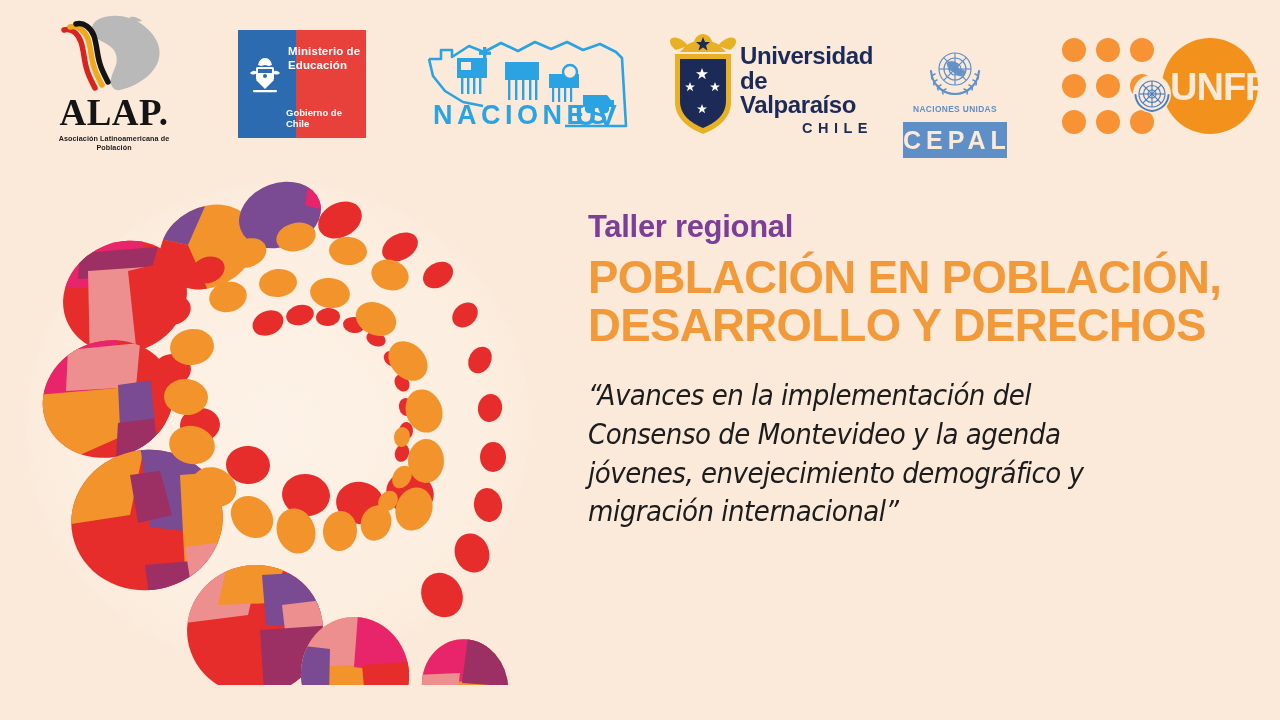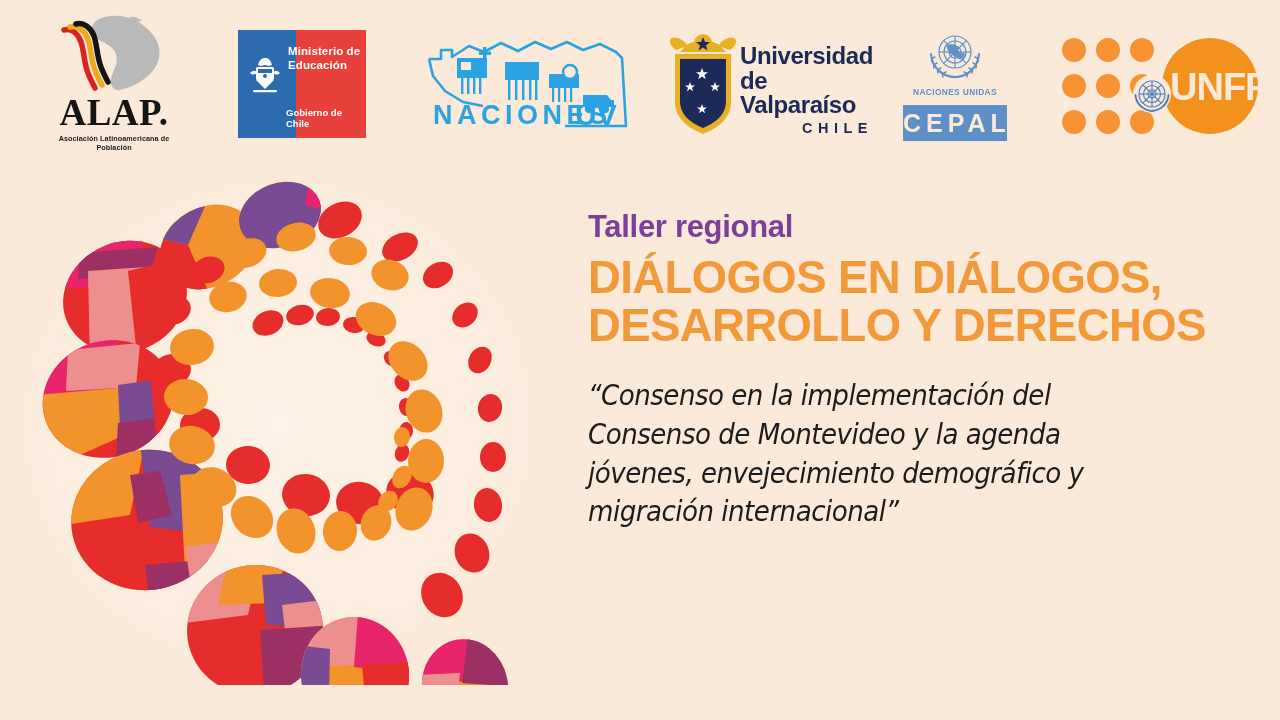--- a/index.html
+++ b/index.html
@@ -59,21 +59,21 @@
   }
 
   
   #logo-uv{left:668px;top:26px;width:190px;height:112px;}
   .uv-txt{position:absolute;left:72px;top:18px;color:#1B2A57;}
   .uv-l1{font-size:24px;font-weight:bold;line-height:1.03;letter-spacing:-0.4px;}
   .uv-l2{font-size:24px;font-weight:bold;line-height:1.03;letter-spacing:-0.4px;}
   .uv-l3{font-size:14.5px;font-weight:bold;letter-spacing:5.5px;text-align:right;margin-top:2px;}
 
   
-  #logo-cepal{left:900px;top:27px;width:110px;height:115px;}
+  #logo-cepal{left:900px;top:44px;width:110px;height:115px;}
   .cepal-un{width:62px;height:58px;margin:0 auto;}
   .cepal-nu{
     text-align:center;font-size:8.4px;font-weight:bold;color:#5E8FC7;
     letter-spacing:0.35px;margin-top:2px;
   }
   .cepal-band{
     margin:8px auto 0;width:104px;height:36px;background:#5E8FC7;
     display:flex;align-items:center;
   }
   .cepal-word{
@@ -459,24 +459,24 @@
         <ellipse cx="392" cy="302" rx="12" ry="9" transform="rotate(120 392 302)"></ellipse>
         <ellipse cx="378" cy="326" rx="11" ry="9" transform="rotate(130 378 326)"></ellipse>
         <ellipse cx="392" cy="262" rx="10" ry="8" transform="rotate(100 392 262)"></ellipse>
       </g>
     </svg>
   </div>
 
   <div class="textblock">
     <div class="kicker">Taller regional</div>
     <div class="headline">
-      <span class="l1">DIÁLOGOS EN DIÁLOGOS,</span>
+      <span class="l1">POBLACIÓN EN POBLACIÓN,</span>
       <span class="l2">DESARROLLO Y DERECHOS</span>
     </div>
     <div class="quote">
-      <span>“Consenso en la implementación del</span>
+      <span>“Avances en la implementación del</span>
       <span>Consenso de Montevideo y la agenda</span>
       <span>jóvenes, envejecimiento demográfico y</span>
       <span>migración internacional”</span>
     </div>
   </div>
 
 </div>
 
 </body></html>

